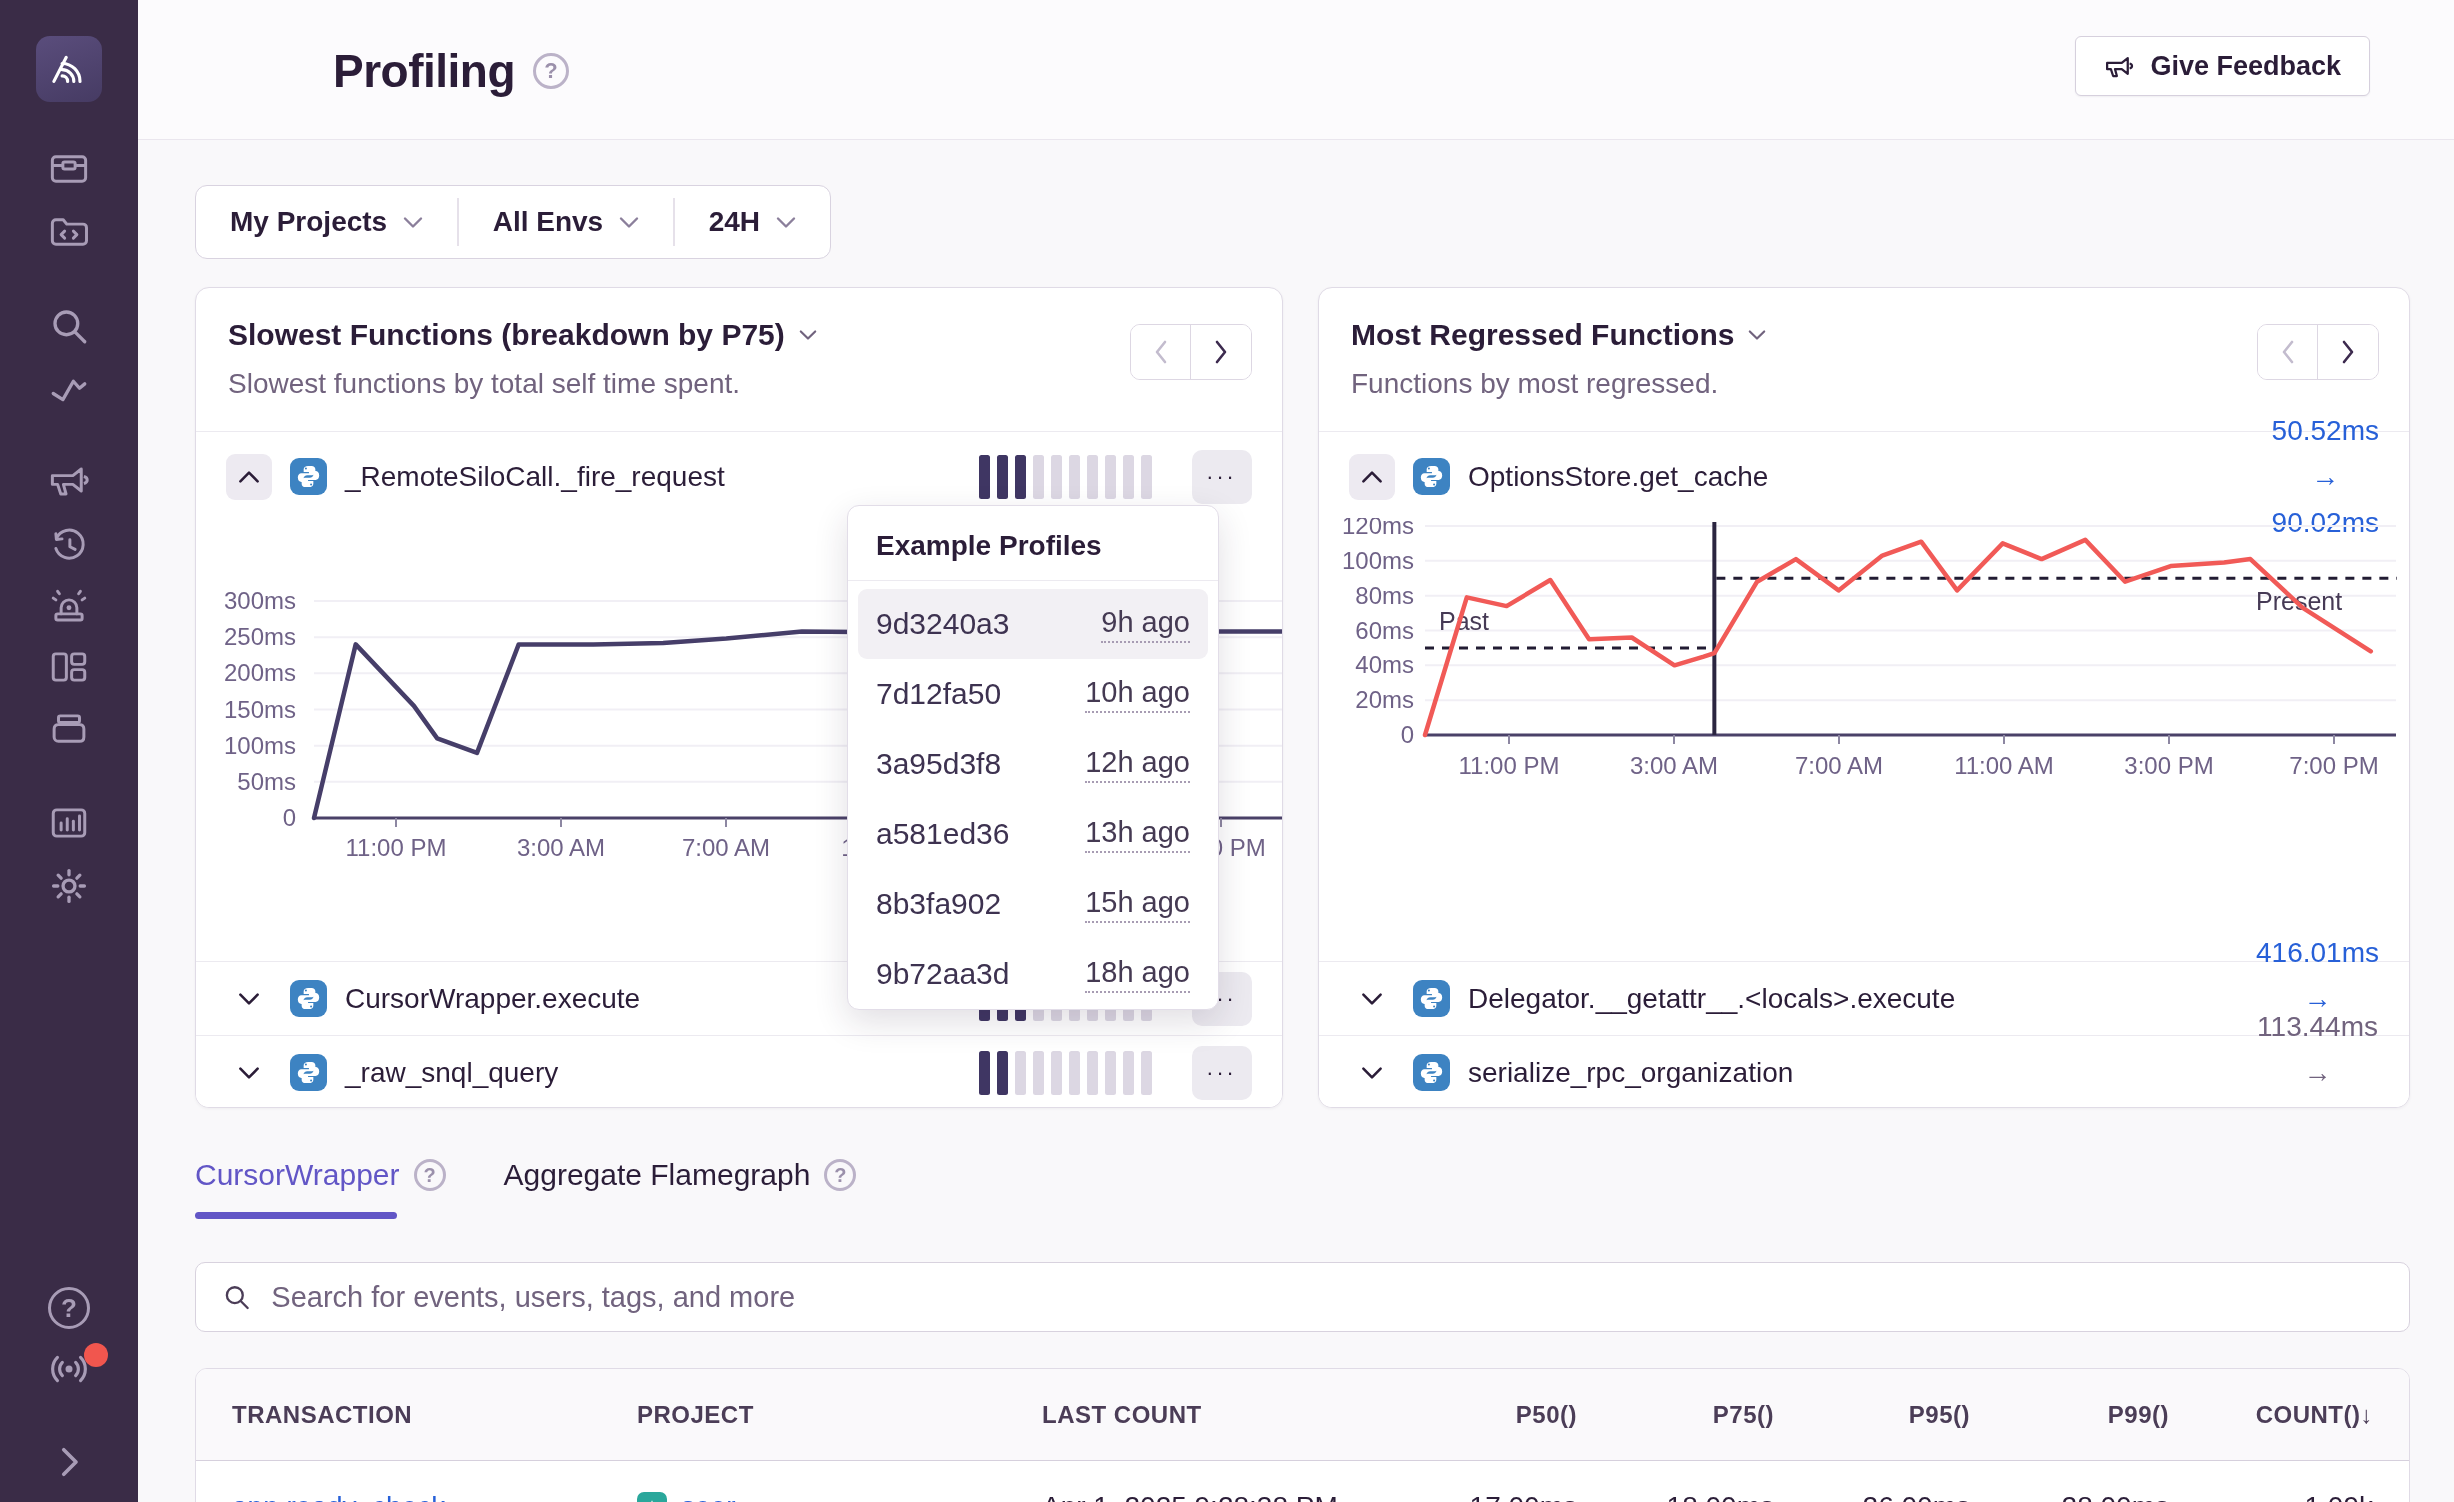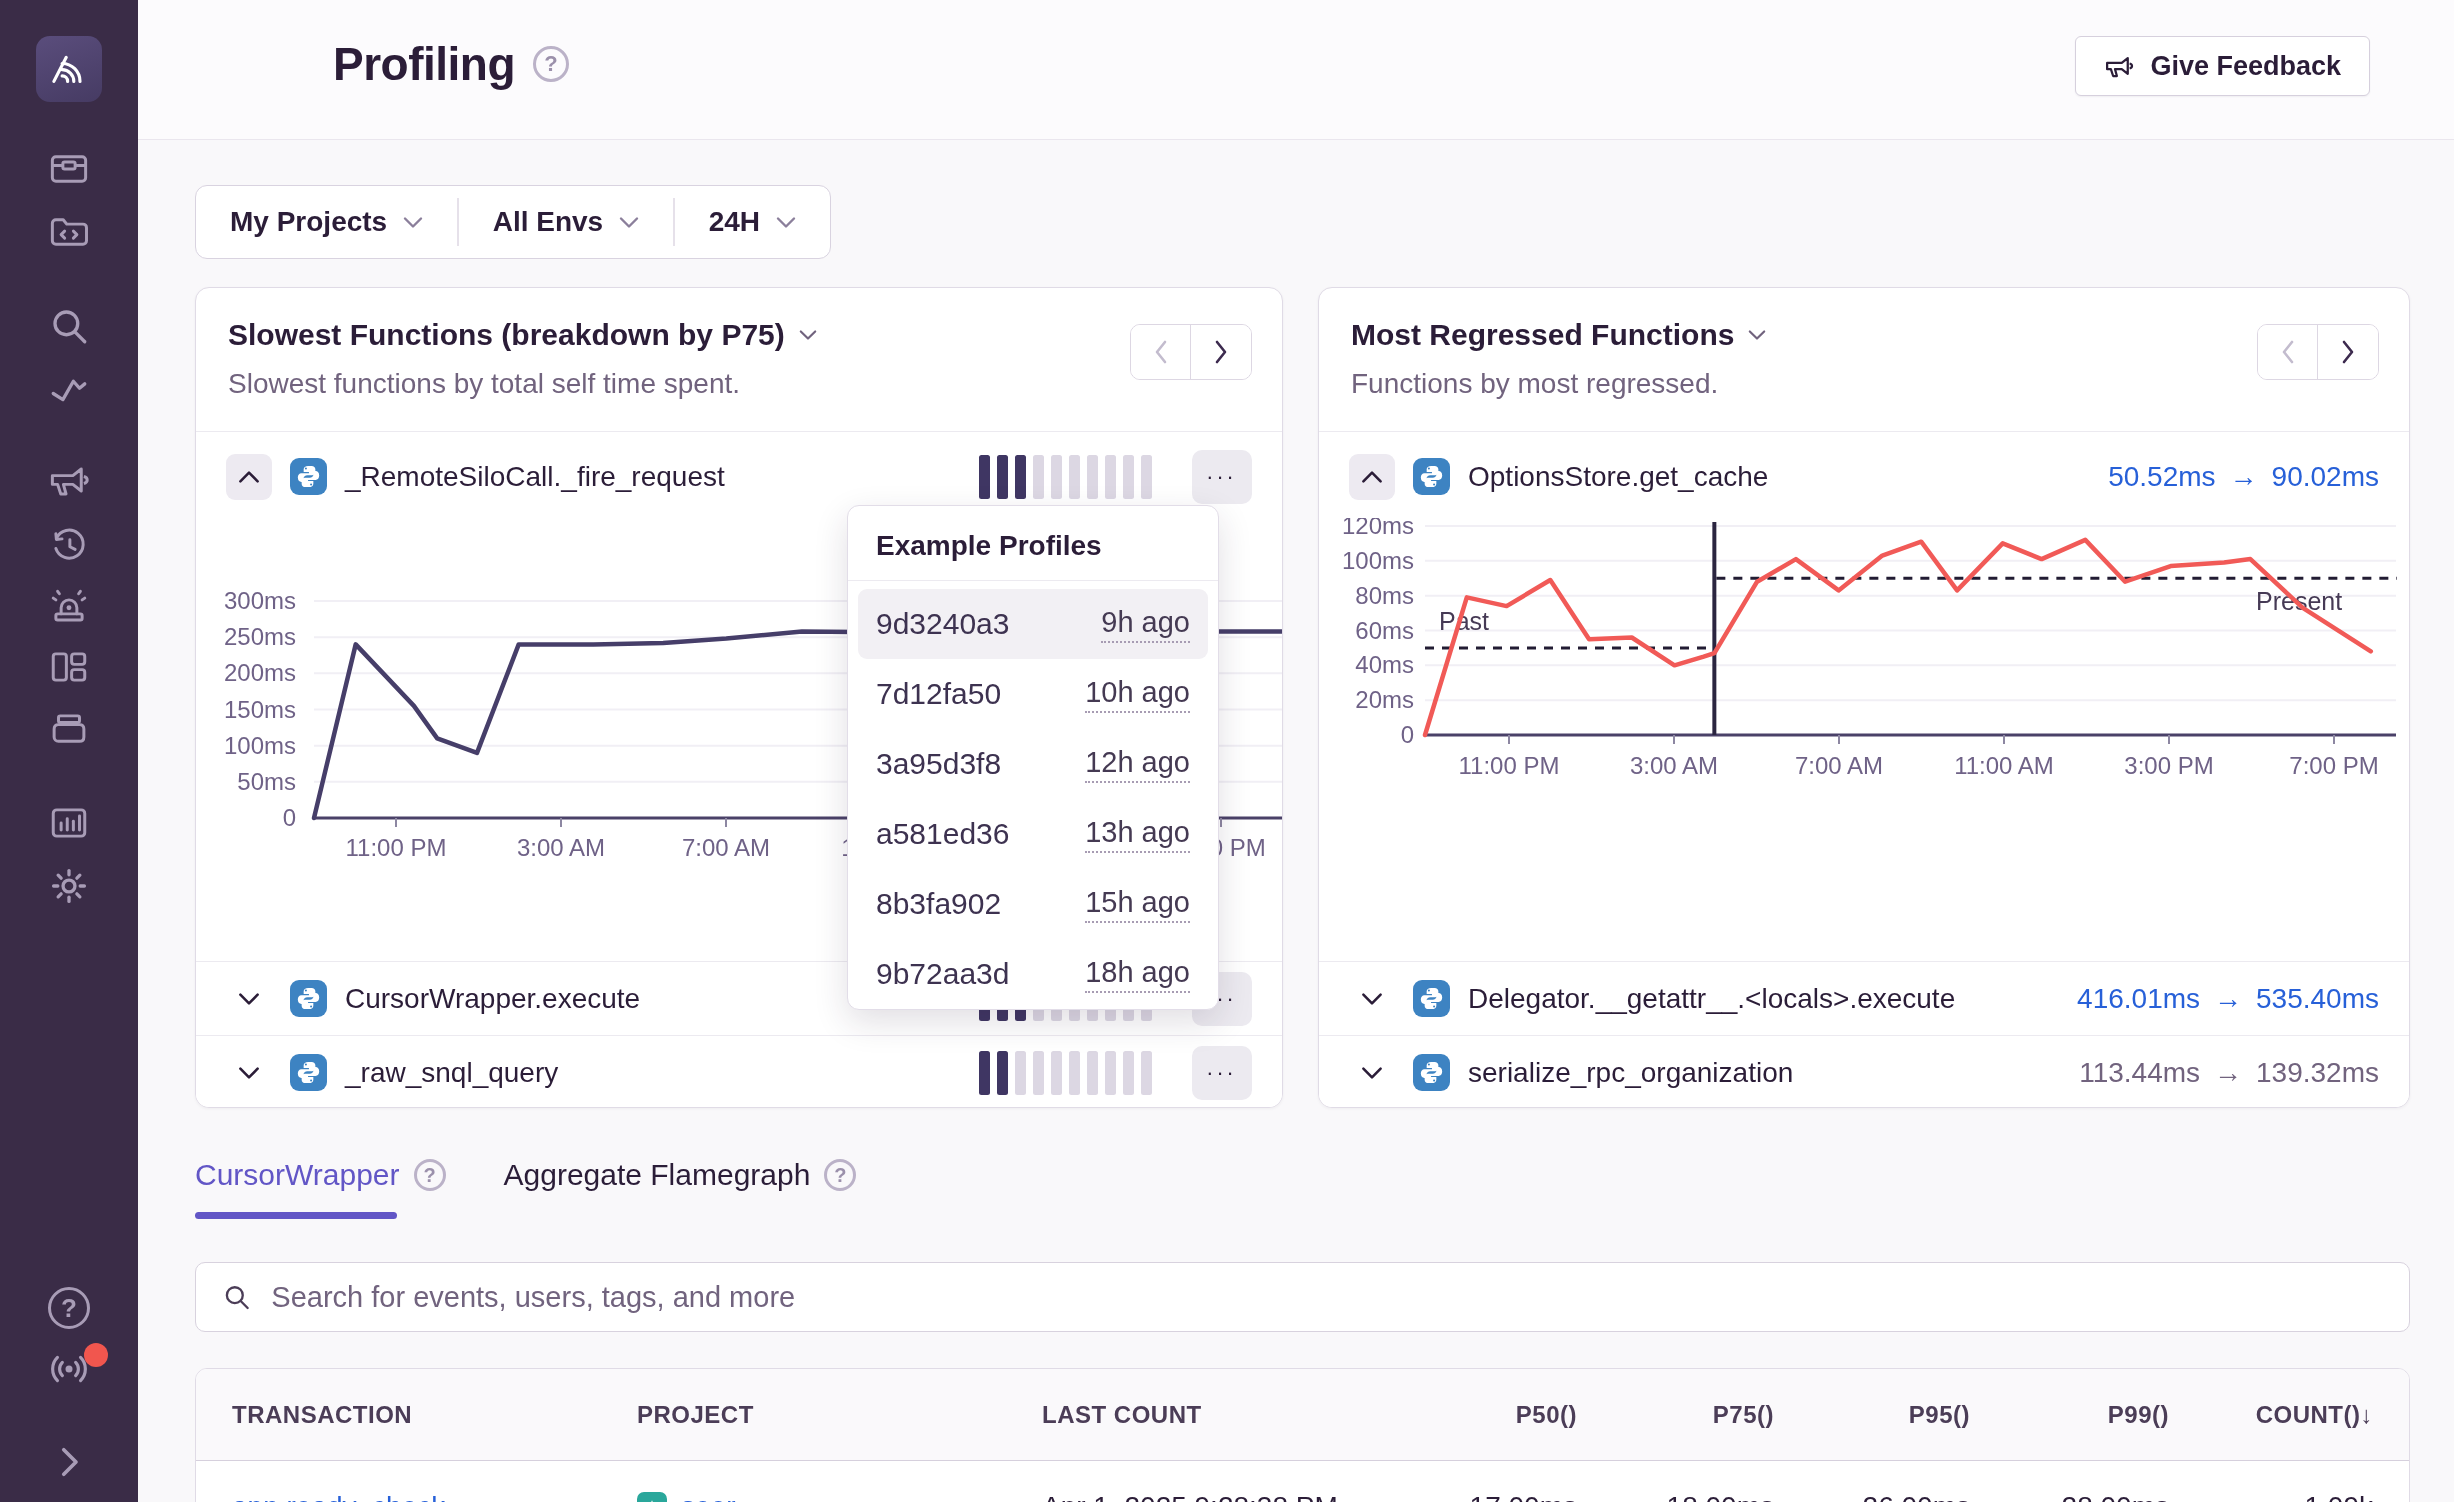--- a/index.html
+++ b/index.html
@@ -12,21 +12,21 @@
   .logo-tile { position:absolute; left:36px; top:36px; width:66px; height:66px; border-radius:14px;
     background:linear-gradient(160deg,#5a4d7c,#463b63); display:flex; align-items:center; justify-content:center; }
   .snav { position:absolute; left:0; width:138px; height:56px; display:flex; align-items:center; justify-content:center; cursor:pointer; }
   .snav svg { width:42px; height:42px; }
   .help-circle-side { width:42px; height:42px; border:3px solid #a89cb6; border-radius:50%; color:#a89cb6;
     font-size:26px; font-weight:700; display:flex; align-items:center; justify-content:center; }
   .red-dot { position:absolute; width:24px; height:24px; border-radius:50%; background:#f1564e; right:30px; top:2px; }
 
   
   .headerband { position:absolute; left:138px; top:0; right:0; height:140px; background:#fcfbfd; border-bottom:1.5px solid #eae6ee; }
-  .page-title-wrap { position:absolute; left:195px; top:37px; display:flex; align-items:center; gap:18px; }
+  .page-title-wrap { position:absolute; left:195px; top:44px; display:flex; align-items:center; gap:18px; }
   .page-title { font-size:46px; font-weight:700; color:#2b1d38; letter-spacing:-0.5px; }
   .help-circle { width:36px; height:36px; border:3px solid #bbb2c8; border-radius:50%; color:#9b90ab;
     font-size:22px; font-weight:700; display:flex; align-items:center; justify-content:center; }
   .help-circle.small { width:32px; height:32px; font-size:20px; }
   .feedback-btn { position:absolute; right:84px; top:36px; height:60px; padding:0 28px; display:flex; align-items:center; gap:16px;
     background:#fff; border:1.5px solid #d6d0dd; border-radius:6px; font-size:27px; font-weight:700; color:#2b1d38;
     box-shadow:0 1px 2px rgba(40,30,60,.06); cursor:pointer; }
 
   
   .filterbar { position:absolute; left:195px; top:185px; height:74px; display:inline-flex; align-items:stretch;
@@ -53,21 +53,21 @@
   .fn-row.r3 { top:747px; height:74px; }
   .chevbtn { width:46px; height:46px; border-radius:9px; display:flex; align-items:center; justify-content:center; flex:0 0 auto; cursor:pointer; }
   .chevbtn.boxed { background:#edeaf1; }
   .pyicon { width:37px; height:37px; border-radius:9px; background:#3d83c2; display:flex; align-items:center; justify-content:center; flex:0 0 auto; }
   .fn-name { font-size:28px; color:#2b1d38; white-space:nowrap; }
   .spark { margin-left:auto; display:flex; gap:7px; align-items:center; flex:0 0 auto; }
   .spark .bar { width:11px; height:44px; border-radius:2.5px; background:#dcd7e3; }
   .spark .bar.dark { background:#3f3663; }
   .more-btn { width:60px; height:54px; border-radius:10px; background:#eceaf0; color:#2b1d38; display:flex; align-items:center;
     justify-content:center; font-size:22px; letter-spacing:4px; margin-left:22px; flex:0 0 auto; cursor:pointer; padding-bottom:10px; }
-  .delta { margin-left:auto; font-size:28px; white-space:nowrap; display:flex; gap:14px; align-items:center; }
+  .delta { margin-left:auto; font-size:28px; white-space:nowrap; display:flex; gap:14px; align-items:center;flex-direction:column; }
   .delta.link { color:#2760d8; }
   .delta.plain { color:#71637e; }
 
   .chart { position:absolute; left:0; }
   .chart text { font-size:24px; fill:#6f6287; font-family:"Liberation Sans", sans-serif; }
   .chart text.bp-label { font-size:25px; fill:#463a55; }
 
   
   .dropdown { position:absolute; left:847px; top:505px; width:372px; height:505px; background:#fff;
     border:1.5px solid #e2dde8; border-radius:12px; box-shadow:0 12px 34px rgba(43,29,56,.14); z-index:50; }

